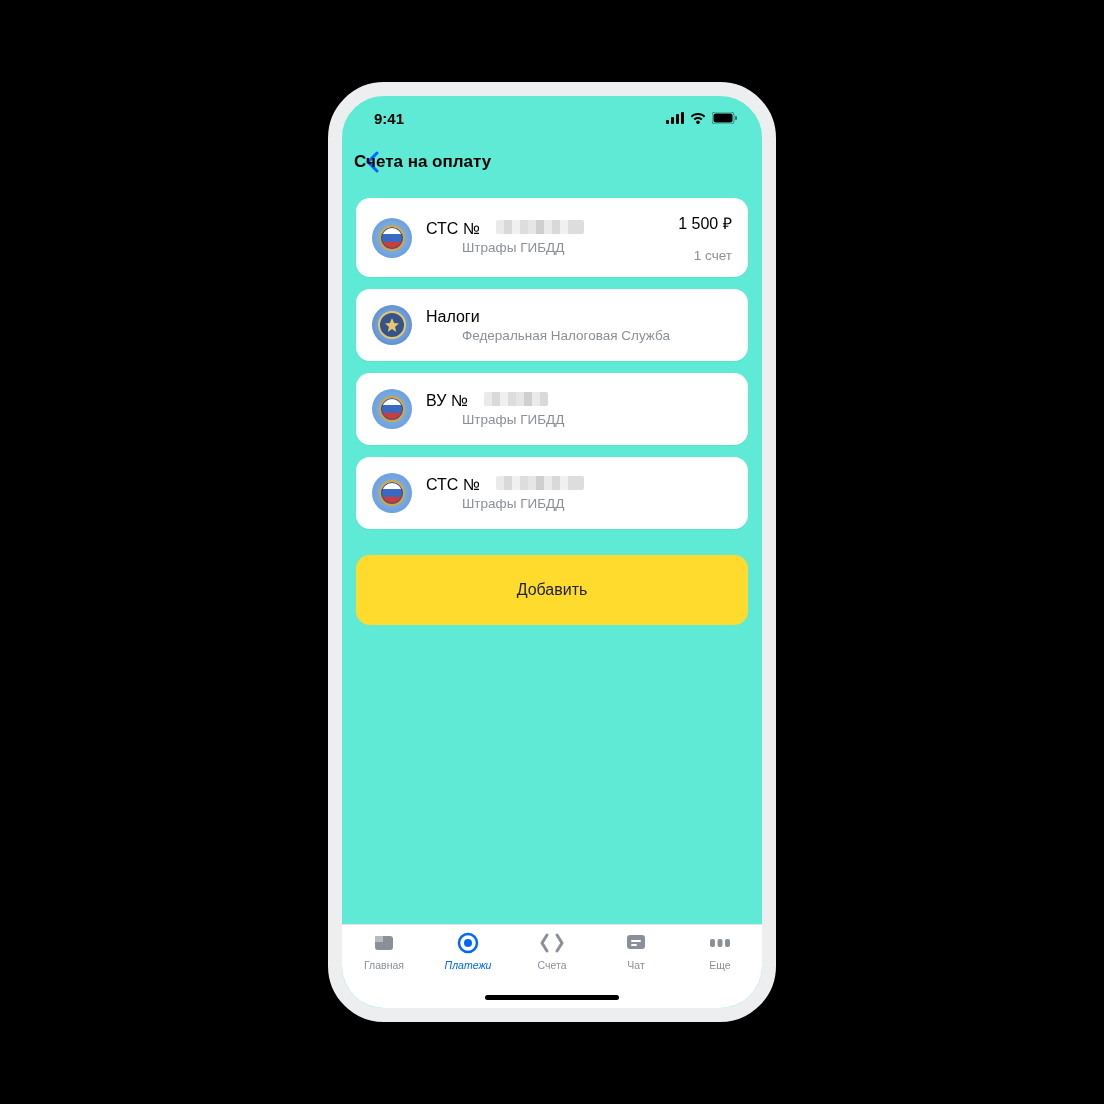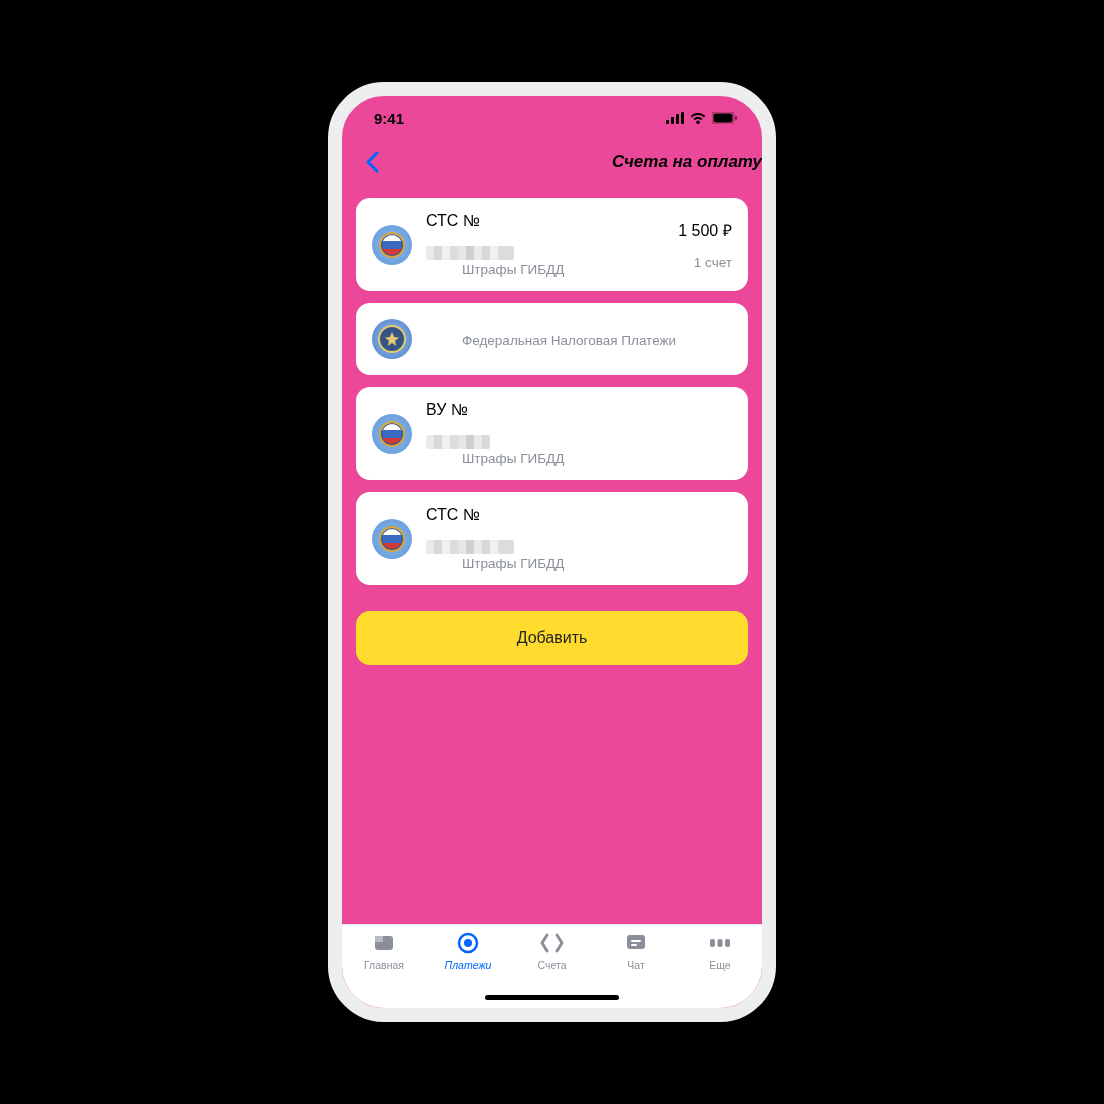--- a/index.html
+++ b/index.html
@@ -8,21 +8,21 @@
     height: 1104px;
     background: #000;
     font-family: -apple-system, BlinkMacSystemFont, "Segoe UI", Helvetica, Arial, sans-serif;
     display: flex;
     align-items: center;
     justify-content: center;
   }
   .phone {
     width: 448px;
     height: 940px;
-    background: #ec4899;
+    background: #5eead4;
     border-radius: 56px;
     border: 14px solid #eceef0;
     box-shadow: 0 10px 30px rgba(0,0,0,0.4);
     position: relative;
     overflow: hidden;
     display: flex;
     flex-direction: column;
   }
   .status-bar {
     height: 44px;
@@ -45,26 +45,25 @@
   .back-btn {
     width: 36px; height: 36px;
     display: flex; align-items: center; justify-content: center;
     color: #0066ff;
     font-size: 24px;
     font-weight: 500;
   }
   .nav-title {
     position: absolute;
     left: 12px; right: 0;
-    text-align: right;
+    text-align: left;
     font-size: 17px;
     font-weight: 600;
     color: #000;
     pointer-events: none;
-    font-style: italic;
   }
   .content {
     flex: 1;
     padding: 14px 14px 0 14px;
     overflow-y: auto;
   }
   .card {
     background: #fff;
     border-radius: 14px;
     padding: 14px 16px;
@@ -78,21 +77,21 @@
     width: 40px; height: 40px;
     border-radius: 50%;
     flex-shrink: 0;
     margin-right: 14px;
     display: flex; align-items: center; justify-content: center;
     overflow: hidden;
   }
   .card-body { flex: 1; min-width: 0; }
   .card-title-row {
     display: flex; align-items: baseline; gap: 16px;
-    font-size: 16px; font-weight: 500; color: #000; flex-direction: column;
+    font-size: 16px; font-weight: 500; color: #000;
   }
   .card-sub {
     font-size: 13.5px; color: #8a8f99; margin-top: 2px; margin-left: 36px;
   }
   .card-right { text-align: right; margin-left: 10px; }
   .card-amount { font-size: 16px; font-weight: 400; color: #000; white-space: nowrap; }
   .card-count { font-size: 13.5px; color: #8a8f99; margin-top: 14px; white-space: nowrap; }
   .pixelated {
     display: inline-block;
     width: 88px; height: 14px;
@@ -103,21 +102,21 @@
         #e6e6e6 32px 40px, #cfcfcf 40px 48px,
         #eaeaea 48px 56px, #d9d9d9 56px 64px,
         #f0f0f0 64px 72px, #ddd 72px 88px);
     filter: blur(0.5px);
     border-radius: 2px;
   }
   .pixelated.narrow { width: 64px; }
   .add-btn {
     margin-top: 26px;
     width: 100%;
-    height: 54px;
+    height: 70px;
     background: #ffdb2d;
     border: none;
     border-radius: 14px;
     font-size: 16px;
     font-weight: 500;
     color: #222;
     display: flex; align-items: center; justify-content: center;
   }
   .tabbar {
     height: 84px;
@@ -228,21 +227,24 @@
       </div>
       <div class="card-right">
         <div class="card-amount">1 500 ₽</div>
         <div class="card-count">1 счет</div>
       </div>
     </div>
 
     <div class="card">
       <div class="card-icon badge-fns"></div>
       <div class="card-body">
-        <div class="card-sub">Федеральная Налоговая Платежи</div>
+        <div class="card-title-row">
+          <span>Налоги</span>
+        </div>
+        <div class="card-sub">Федеральная Налоговая Служба</div>
       </div>
     </div>
 
     <div class="card">
       <div class="card-icon badge-gibdd"></div>
       <div class="card-body">
         <div class="card-title-row">
           <span>ВУ №</span>
           <span class="pixelated narrow"></span>
         </div>

